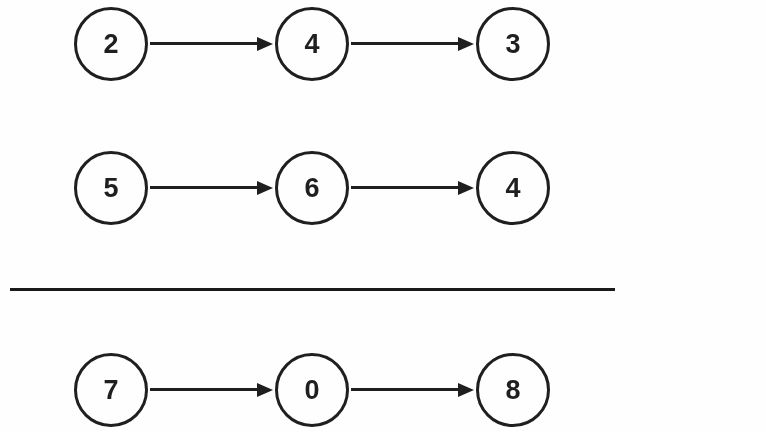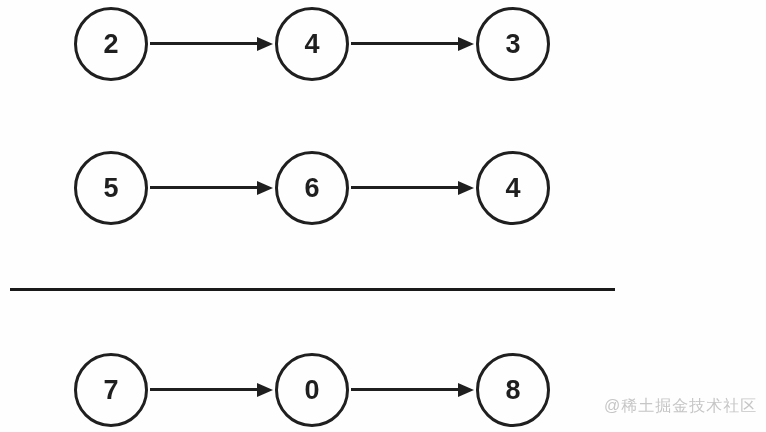--- a/index.html
+++ b/index.html
@@ -89,15 +89,14 @@
     </div>
     <div class="arrow pos-a2">
       <i class="shaft"></i>
       <i class="head"></i>
     </div>
     <div class="node pos-n3">
       <span class="node-value">8</span>
     </div>
   </div>
 
-  <div class="watermark">@稀土掘金技术社区</div>
 
 </div>
 
 </body></html>

